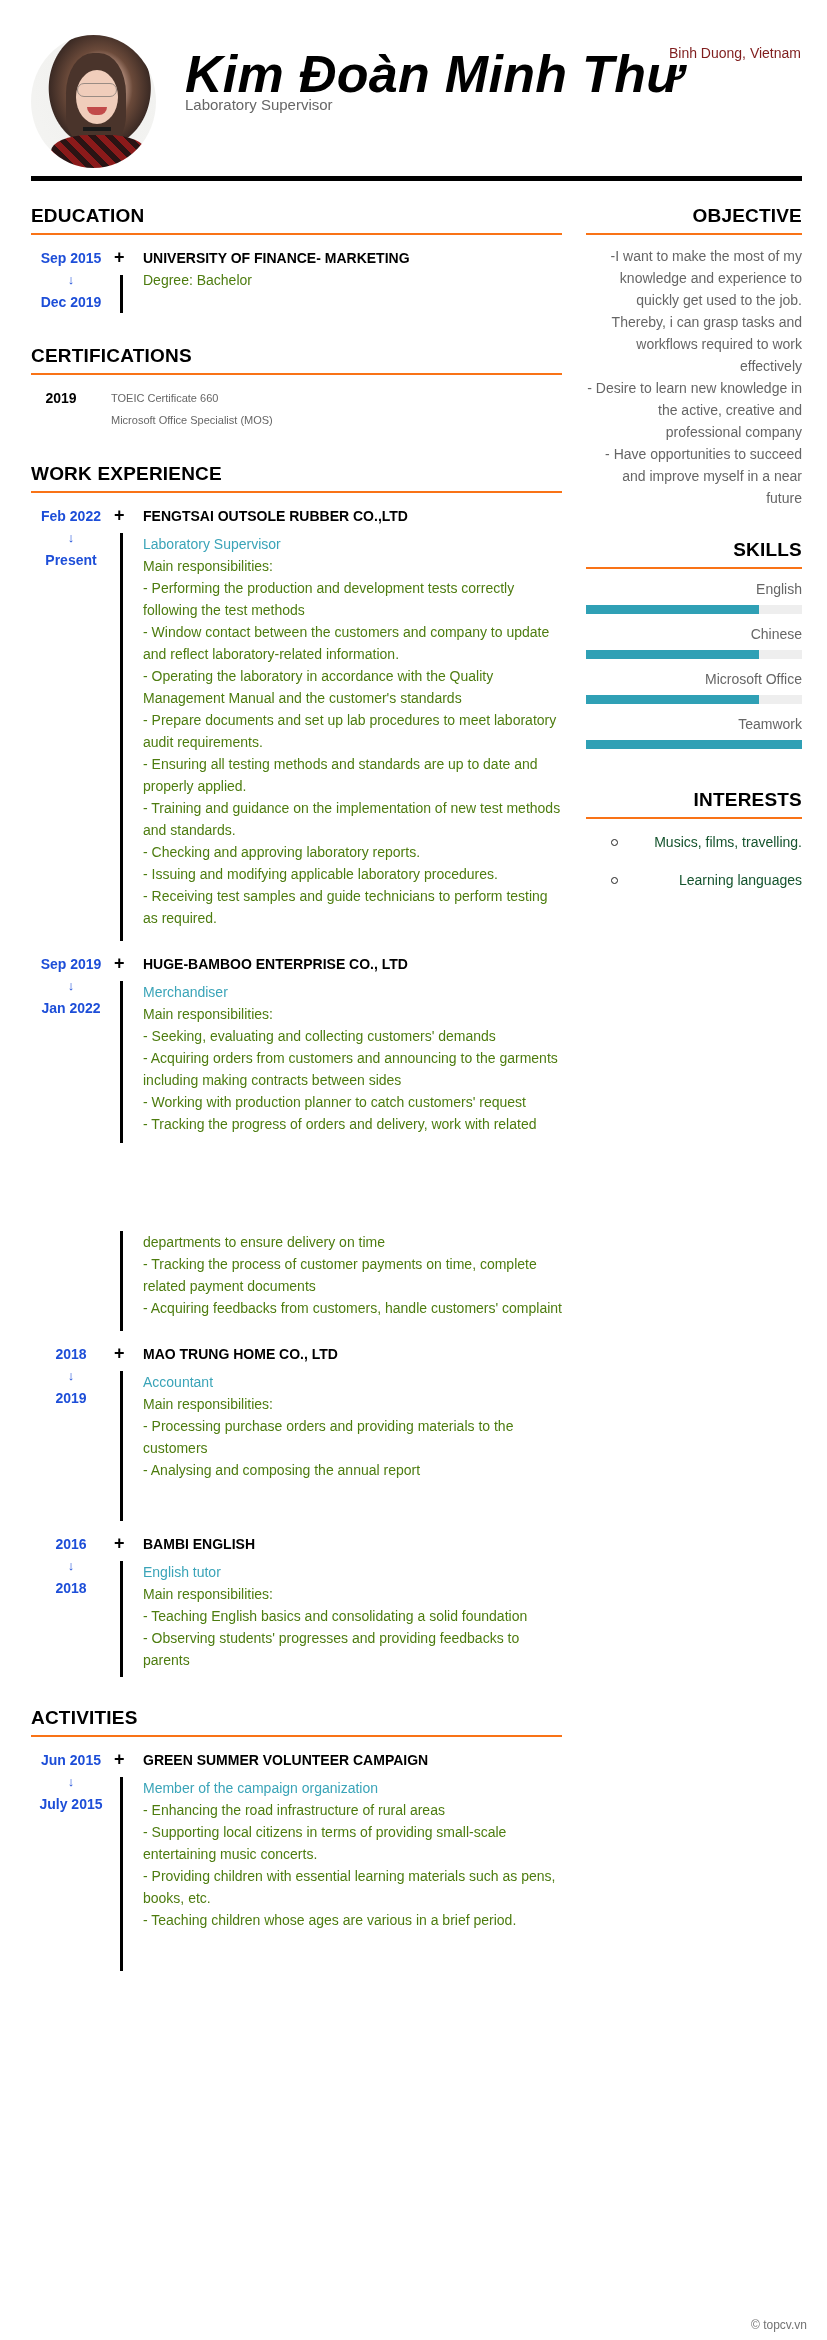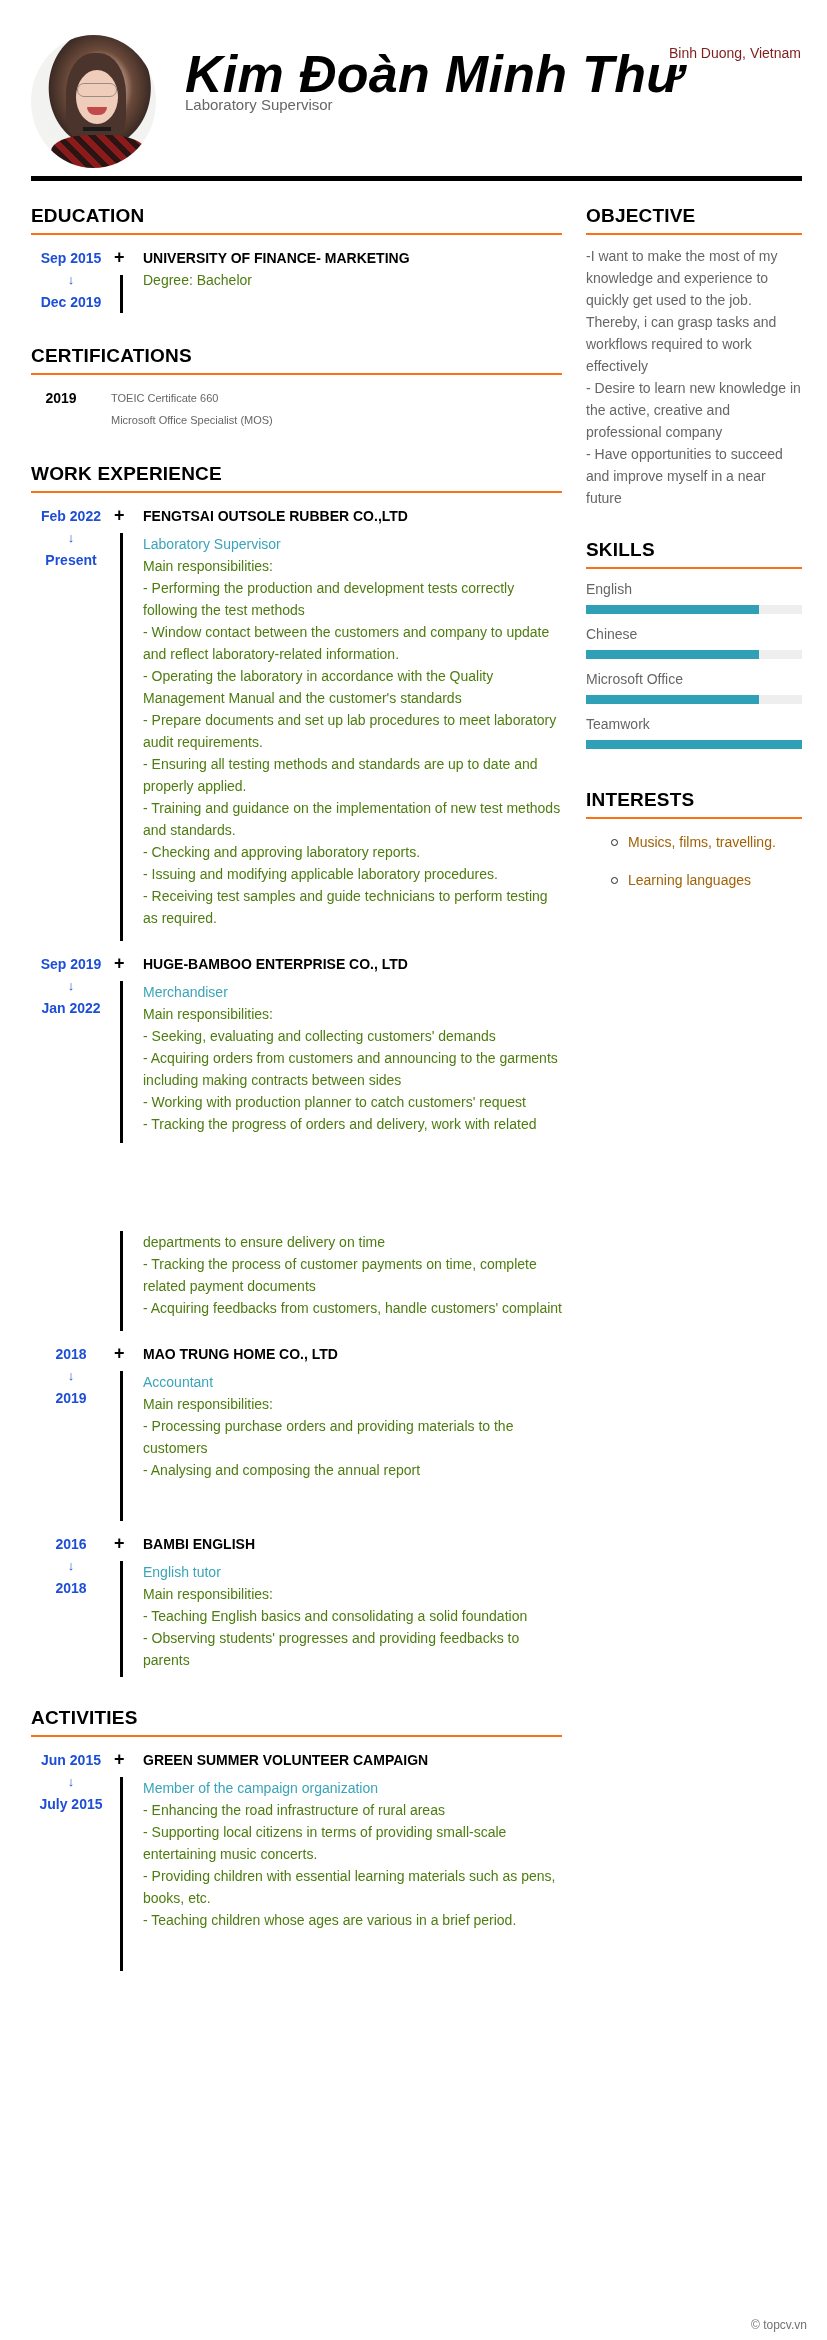--- a/index.html
+++ b/index.html
@@ -15,21 +15,21 @@
   .photo .smile { position:absolute; left: 56px; top: 72px; width: 20px; height: 8px; border-radius: 0 0 10px 10px; background: #c24a4a; }
   .photo .choker { position:absolute; left: 52px; top: 92px; width: 28px; height: 4px; background: #1a1a1a; }
   .photo .shirt { position:absolute; left: 20px; top: 100px; width: 95px; height: 40px; background: repeating-linear-gradient(45deg, #8b1a1a 0 6px, #2a1414 6px 12px); border-radius: 40% 40% 0 0; }
   .name { position: absolute; left: 185px; top: 44px; font-size: 52px; font-weight: bold; color: #000; letter-spacing: 0.3px; font-style: italic; }
   .subtitle { position: absolute; left: 185px; top: 96px; font-size: 15px; color: #666; }
   .contact { position: absolute; right: 26px; top: 45px; font-size: 14px; color: #7f1d1d; text-align: right; }
   .rule { position: absolute; left: 31px; top: 176px; width: 771px; height: 5px; background: #000; }
 
   
   .left { position: absolute; left: 31px; top: 205px; width: 531px; }
-  .right { position: absolute; left: 586px; top: 205px; width: 216px; }
+  .right { position: absolute; left: 586px; top: 205px; width: 216px; text-align: right; }
   .section-title { font-size: 19px; font-weight: bold; color: #000; padding-bottom: 6px; border-bottom: 2px solid #f97316; letter-spacing: 0.2px; }
 
   .entry { position: relative; display: flex; margin-top: 12px; }
   .date-col { width: 80px; text-align: center; font-size: 14px; font-weight: bold; color: #1d4ed8; line-height: 22px; flex-shrink: 0; }
   .date-col .arrow { font-size: 13px; font-weight: bold; line-height: 22px; }
   .marker-col { width: 20px; position: relative; flex-shrink: 0; }
   .marker-col .plus { position: absolute; left: 3px; top: 0; font-size: 18px; font-weight: bold; line-height: 20px; color: #000; }
   .marker-col .vline { position: absolute; left: 9px; top: 28px; bottom: 0; width: 3px; background: #000; }
   .content { flex: 1; padding-left: 12px; }
   .org { font-size: 14px; font-weight: bold; color: #000; line-height: 22px; text-transform: uppercase; }
@@ -40,21 +40,21 @@
   .cert { display: flex; margin-top: 12px; }
   .cert .year { width: 60px; text-align: center; font-size: 14px; font-weight: bold; color: #000; line-height: 22px; }
   .cert .items { padding-left: 20px; font-size: 11px; color: #666; line-height: 22px; }
 
   .objective-text { font-size: 14px; color: #666; line-height: 22px; margin-top: 10px; white-space: pre-line; }
   .skill { margin-top: 10px; }
   .skill .label { font-size: 14px; color: #666; line-height: 20px; }
   .skill .bar { margin-top: 6px; height: 9px; background: #eeeeee; }
   .skill .fill { height: 9px; background: #2fa0b5; }
   .interests { list-style: none; margin-top: 12px; }
-  .interests li { position: relative; padding-left: 42px; font-size: 14px; color: #a16207; line-height: 22px; margin-bottom: 16px; }
+  .interests li { position: relative; padding-left: 42px; font-size: 14px; color: #14532d; line-height: 22px; margin-bottom: 16px; }
   .interests li .bullet { position: absolute; left: 25px; top: 8px; width: 7px; height: 7px; border: 1.5px solid #222; border-radius: 50%; }
 
   .footer { position: absolute; right: 20px; bottom: 8px; font-size: 12px; color: #737373; }
 </style>
 </head>
 <body>
 
 <div class="page">
 
   <div class="photo">

